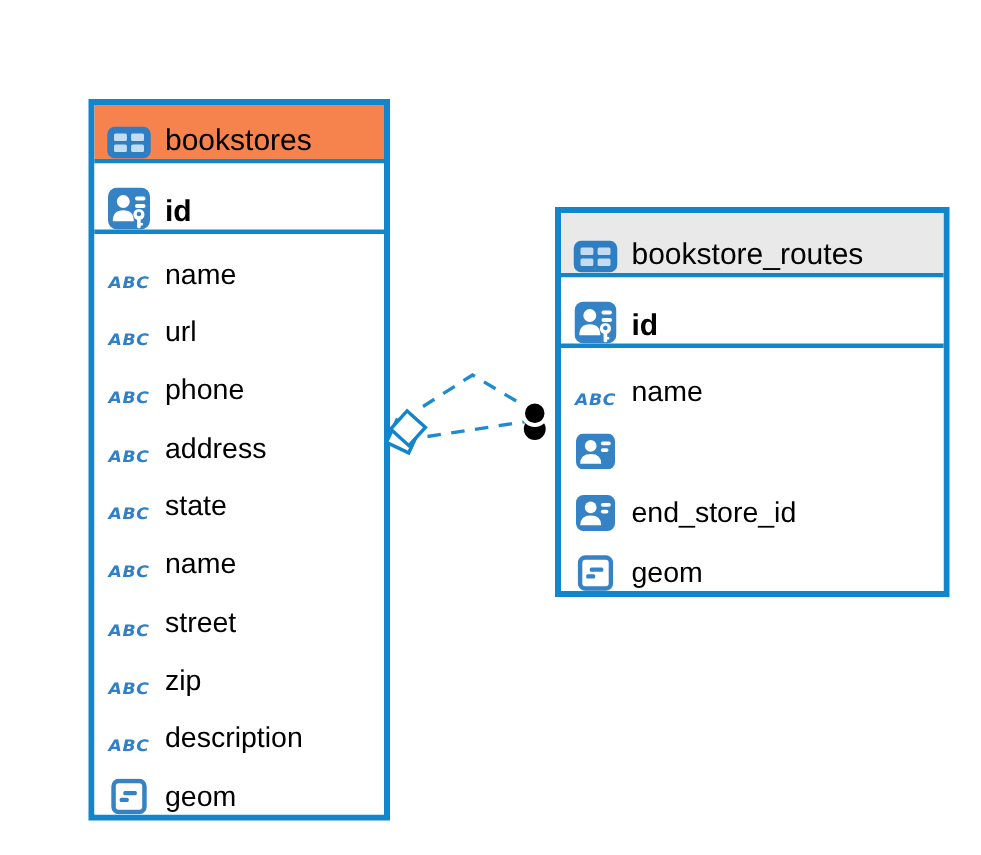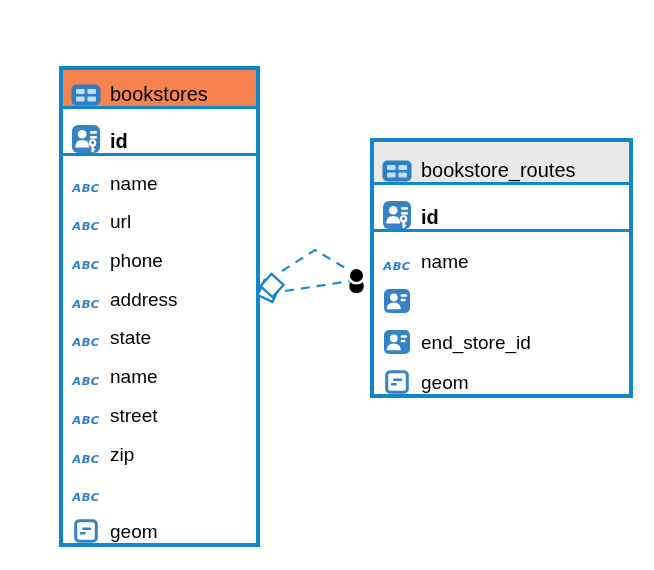--- a/index.html
+++ b/index.html
@@ -139,20 +139,21 @@
     <div class="row row--field">
       <span class="icon-cell">
           <span class="abc-icon">ABC</span>
         </span>
       <span class="field-label">zip</span>
     </div>
     <div class="row row--field">
       <span class="icon-cell">
           <span class="abc-icon">ABC</span>
         </span>
+      <span class="field-label">description</span>
     </div>
     <div class="row row--field">
       <span class="icon-cell">
         <svg width="24" height="24" viewBox="0 0 24 24">
           <rect x="1.7" y="1.7" width="20.6" height="20.6" rx="3.5" fill="#fff" stroke="#3583C4" stroke-width="3"></rect>
           <rect x="8.2" y="8.4" width="9" height="2.7" rx="1" fill="#3583C4"></rect>
           <rect x="5.8" y="12.9" width="6" height="2.7" rx="1" fill="#3583C4"></rect>
         </svg>
       </span>
       <span class="field-label">geom</span>

